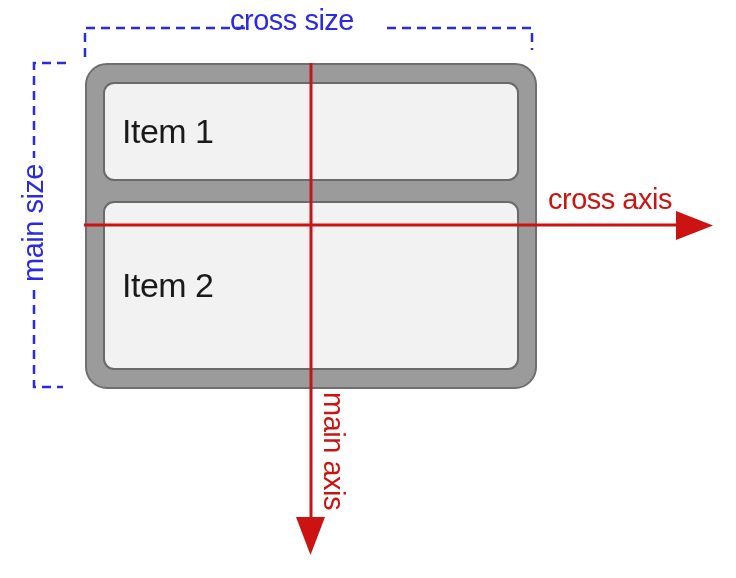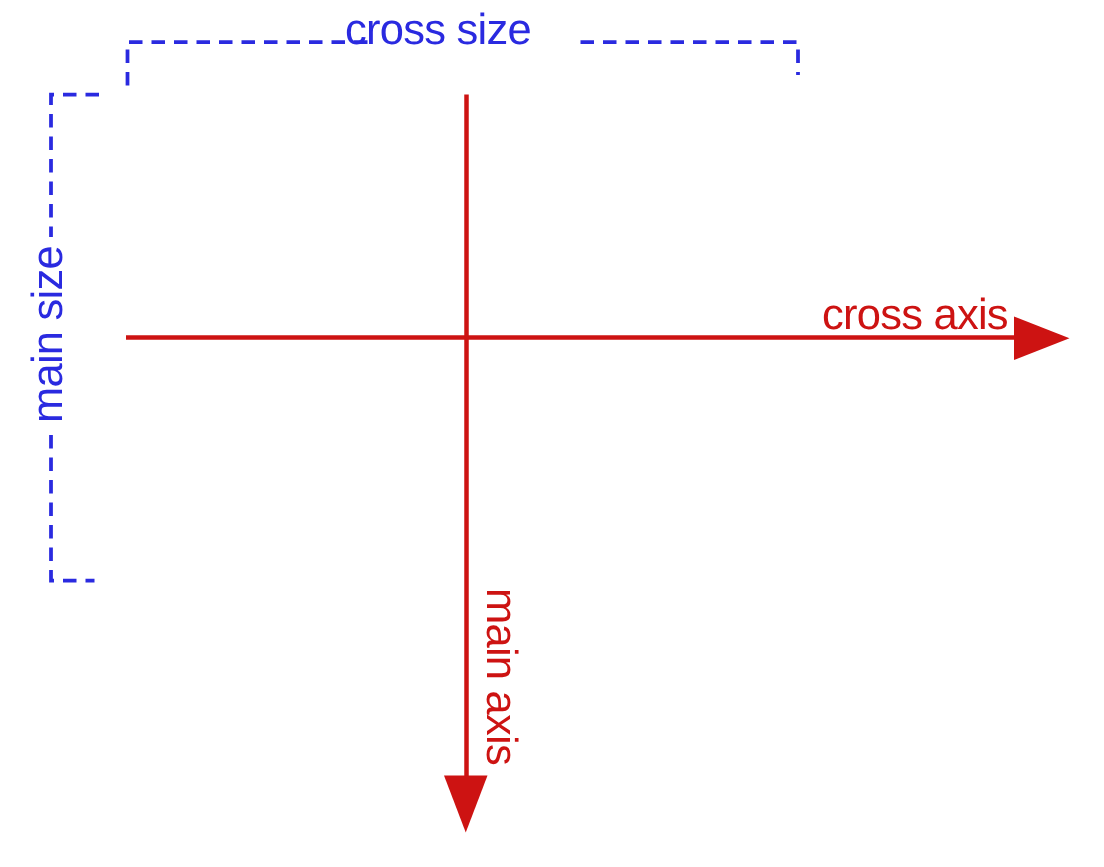--- a/index.html
+++ b/index.html
@@ -77,32 +77,40 @@
 
   .cross-size-label {
     left: 292px; top: 6px;
     transform: translateX(-50%);
   }
   .main-size-label {
     left: 33px; top: 223px;
     transform: translate(-50%, -50%) rotate(-90deg);
   }
   .cross-axis-label {
-    left: 548px; top: 196px;
+    left: 548px; top: 185px;
   }
   .main-axis-label {
     left: 333px; top: 451px;
     transform: translate(-50%, -50%) rotate(90deg);
   }
 </style>
 </head>
 <body>
 
 <div class="stage">
 
+  <div class="flex-container">
+    <div class="flex-item item-1">
+      <span>Item 1</span>
+    </div>
+    <div class="flex-item item-2">
+      <span>Item 2</span>
+    </div>
+  </div>
 
   <svg class="overlay" viewBox="0 0 736 578" xmlns="http://www.w3.org/2000/svg">
 
     <g fill="none" stroke-width="2.5" stroke-dasharray="9 6" stroke="#2a2ae0">
       <path d="M85 57 L85 28 L247 28"></path>
       <path d="M387 28 L532 28 L532 50"></path>
     </g>
 
     <g fill="none" stroke-width="2.5" stroke-dasharray="9 6" stroke="#2a2ae0">
       <path d="M66 63 L34 63 L34 158"></path>

